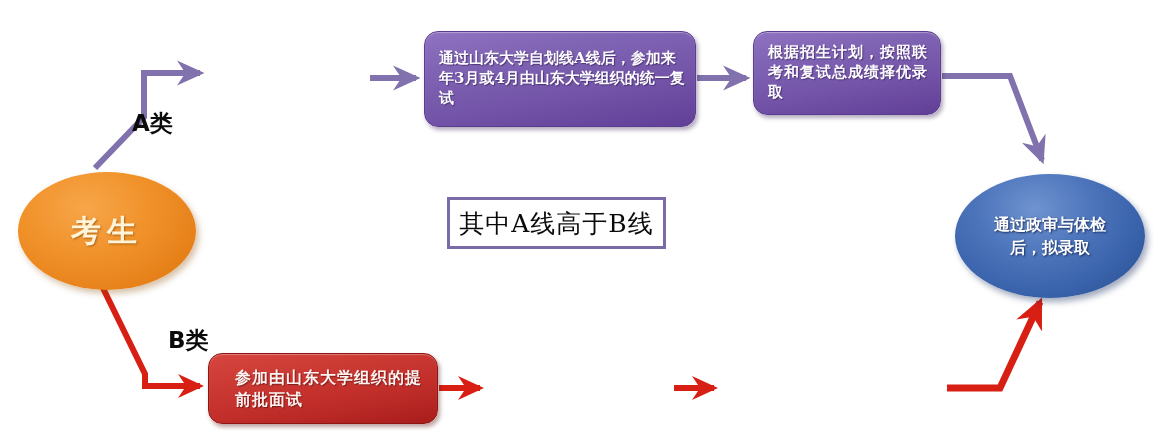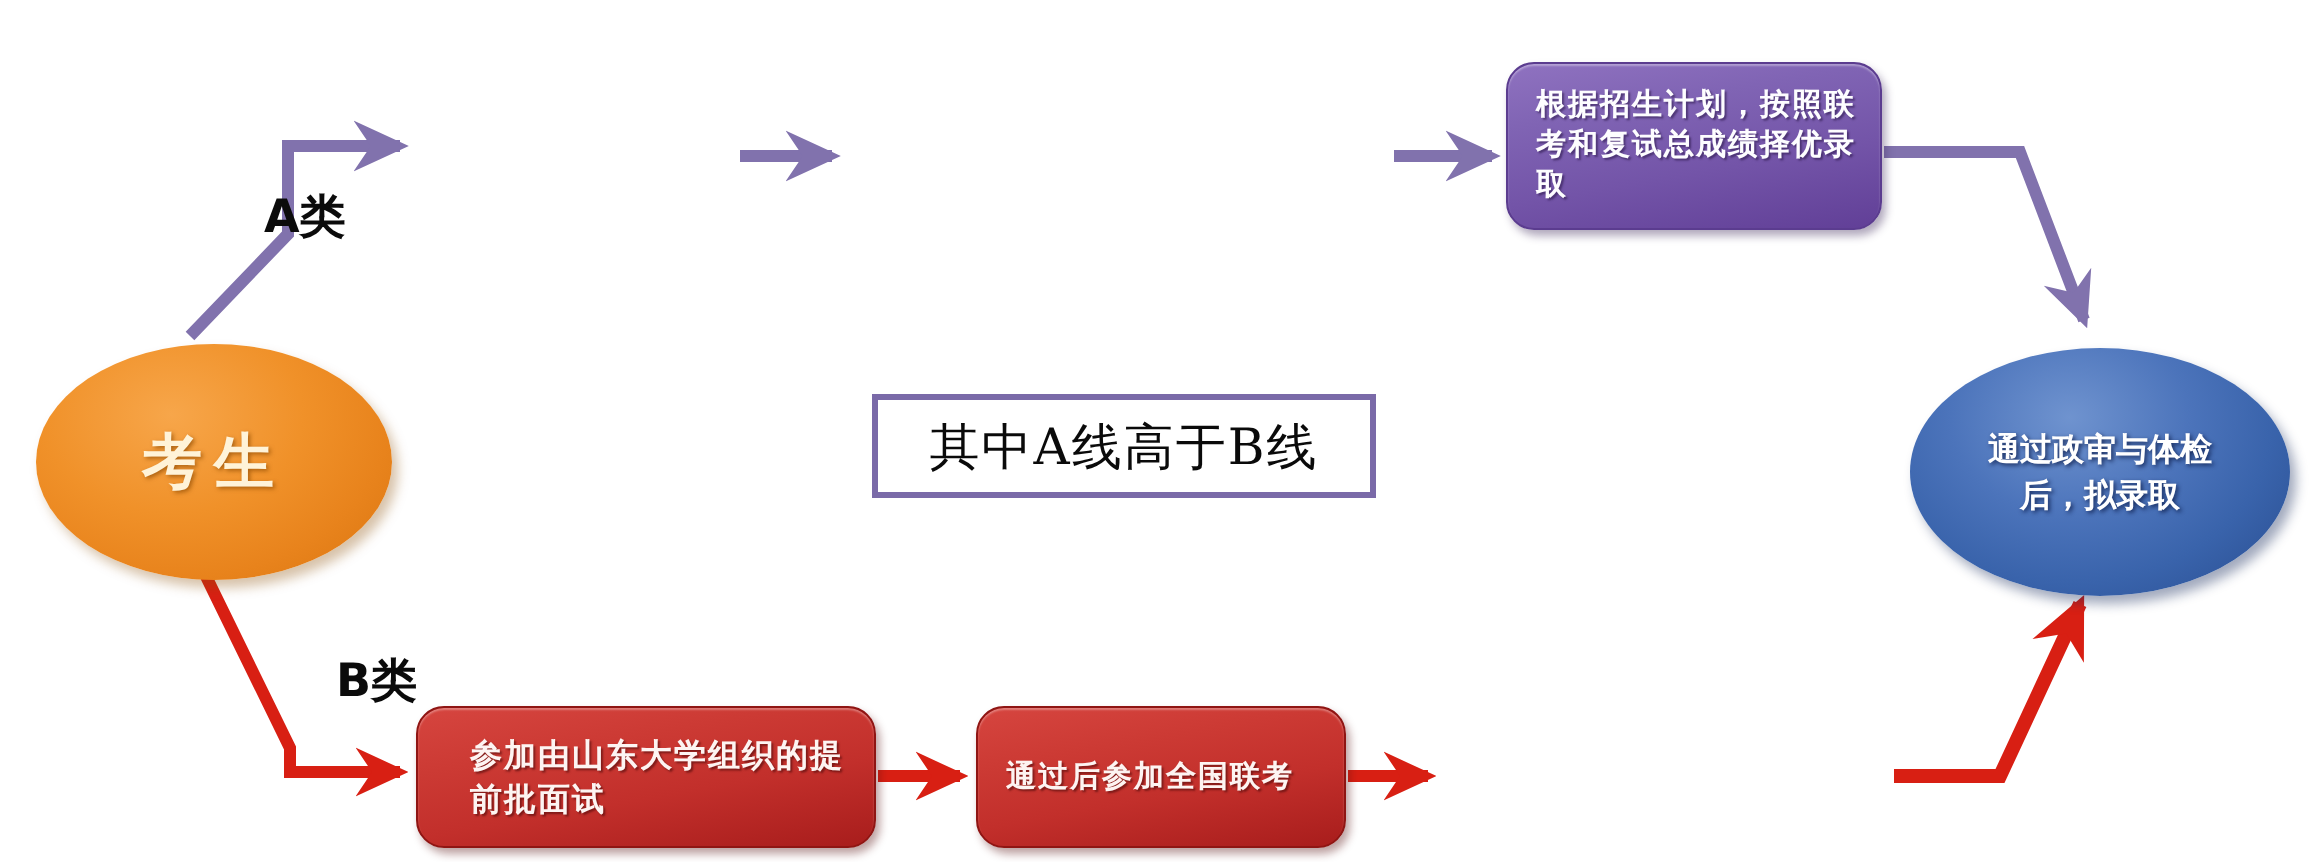--- a/index.html
+++ b/index.html
@@ -169,39 +169,39 @@
 
     <path d="M 674 388 L 714 388" fill="none" stroke="#d81f13" stroke-width="6" marker-end="url(#arrow-red)"></path>
 
     <path d="M 947 388 L 1000 388 L 1040 302" fill="none" stroke="#d81f13" stroke-width="7" stroke-linejoin="miter" marker-end="url(#arrow-red)"></path>
   </svg>
 
   <div class="node ellipse ellipse-orange" style="left:18px; top:172px; width:178px; height:118px;">
     <span class="txt">考生</span>
   </div>
 
-  <div class="branch-label" style="left:132px; top:93px;">A类</div>
+  <div class="branch-label" style="left:132px; top:108px;">A类</div>
   <div class="branch-label" style="left:132px; top:325px;margin-left:36px;">B类</div>
 
 
+  <div class="node box-purple" style="left:424px; top:31px; width:272px; height:96px;">
+    <span class="txt" style="font-size:15px;">通过山东大学自划线A线后，参加来年3月或4月由山东大学组织的统一复试</span>
+  </div>
 
   <div class="node box-purple" style="left:753px; top:31px; width:188px; height:84px;">
     <span class="txt" style="font-size:15px; letter-spacing:1px;">根据招生计划，按照联考和复试总成绩择优录取</span>
   </div>
 
   <div class="node box-red" style="left:208px; top:353px; width:230px; height:71px;">
     <span class="txt" style="font-size:16px; letter-spacing:1px;margin-left:12px;">参加由山东大学组织的提前批面试</span>
   </div>
 
-  <div class="node box-red" style="left:488px; top:353px; width:185px; height:71px;">
-    <span class="txt" style="font-size:15px; letter-spacing:1px;">通过后参加全国联考</span>
-  </div>
 
 
   <div class="node ellipse ellipse-blue" style="left:955px; top:174px; width:190px; height:124px; padding:0 26px;">
     <span class="txt">通过政审与体检后，拟录取</span>
   </div>
 
-  <div class="note" style="left:436px; top:197px; width:252px; height:52px;">
+  <div class="note" style="left:447px; top:197px; width:219px; height:52px;">
     <span class="txt">其中A线高于B线</span>
   </div>
 
 </div>
 
 </body></html>

